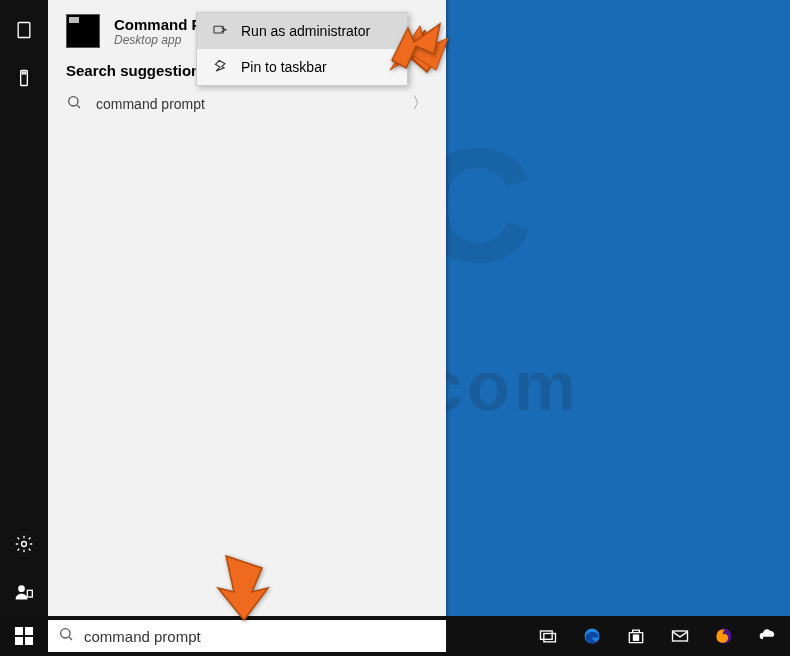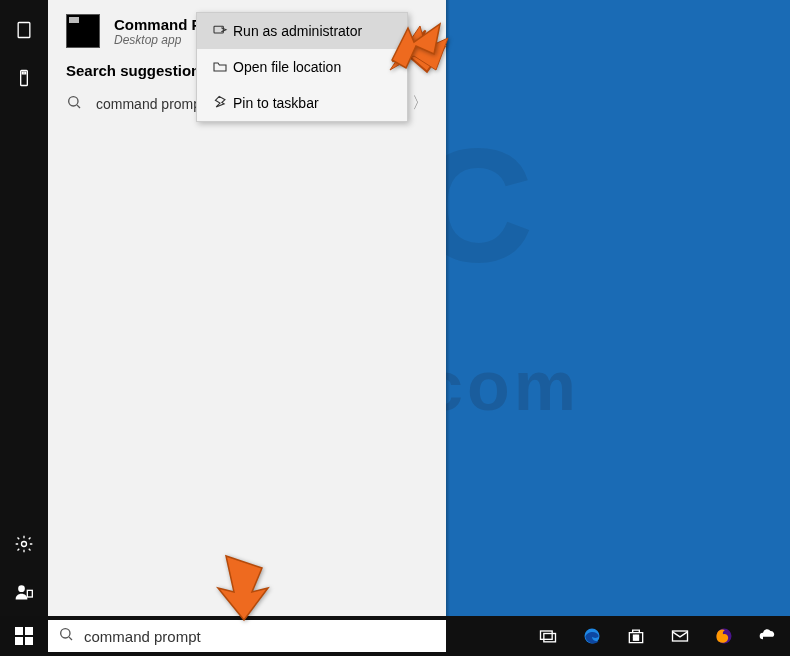--- a/index.html
+++ b/index.html
@@ -101,21 +101,21 @@
   width: 212px;
   background: #f5f5f5;
   border: 1px solid #ccc;
   box-shadow: 2px 2px 6px rgba(0,0,0,.25);
   z-index: 5;
   font-size: 14px;
 }
 .context-item {
   display: flex;
   align-items: center;
-  gap: 4px;
+  gap: 12px;
   padding: 10px 14px;
   color: #000;
 }
 .context-item.hover { background: #d9d9d9; }
 .context-item .ico { width:18px; display:flex; justify-content:center; color:#333;}
 .context-item .ico svg{width:16px;height:16px;}
 
 
 .watermark {
   position:absolute;
@@ -262,28 +262,20 @@
       <svg viewBox="0 0 24 24" fill="none" stroke="currentColor" stroke-width="1.6">
           <rect x="3" y="5" width="14" height="10" rx="1"></rect>
           <path d="M14 13l7-3-7-3"></path>
         </svg>
     </span>
     <span>Run as administrator</span>
   </div>
   <div class="context-item">
     <span class="ico">
       <svg viewBox="0 0 24 24" fill="none" stroke="currentColor" stroke-width="1.6">
-          <path d="M3 6h6l2 3h10v9H3z"></path>
-        </svg>
-    </span>
-    <span>Open file location</span>
-  </div>
-  <div class="context-item">
-    <span class="ico">
-      <svg viewBox="0 0 24 24" fill="none" stroke="currentColor" stroke-width="1.6">
           <path d="M6 4h10l-2 6h4l-8 10 2-8H4z" transform="rotate(30 12 12)"></path>
         </svg>
     </span>
     <span>Pin to taskbar</span>
   </div>
 </div>
 
 <div class="arrow" style="left:386px; top:12px;">
   <svg width="70" height="70" viewBox="0 0 70 70">
     <polygon points="10,55 36,18 30,42 58,30 46,58 24,46 " fill="#ee6a1f" stroke="#b7490c" stroke-width="2" transform="rotate(12 35 35)"></polygon>

